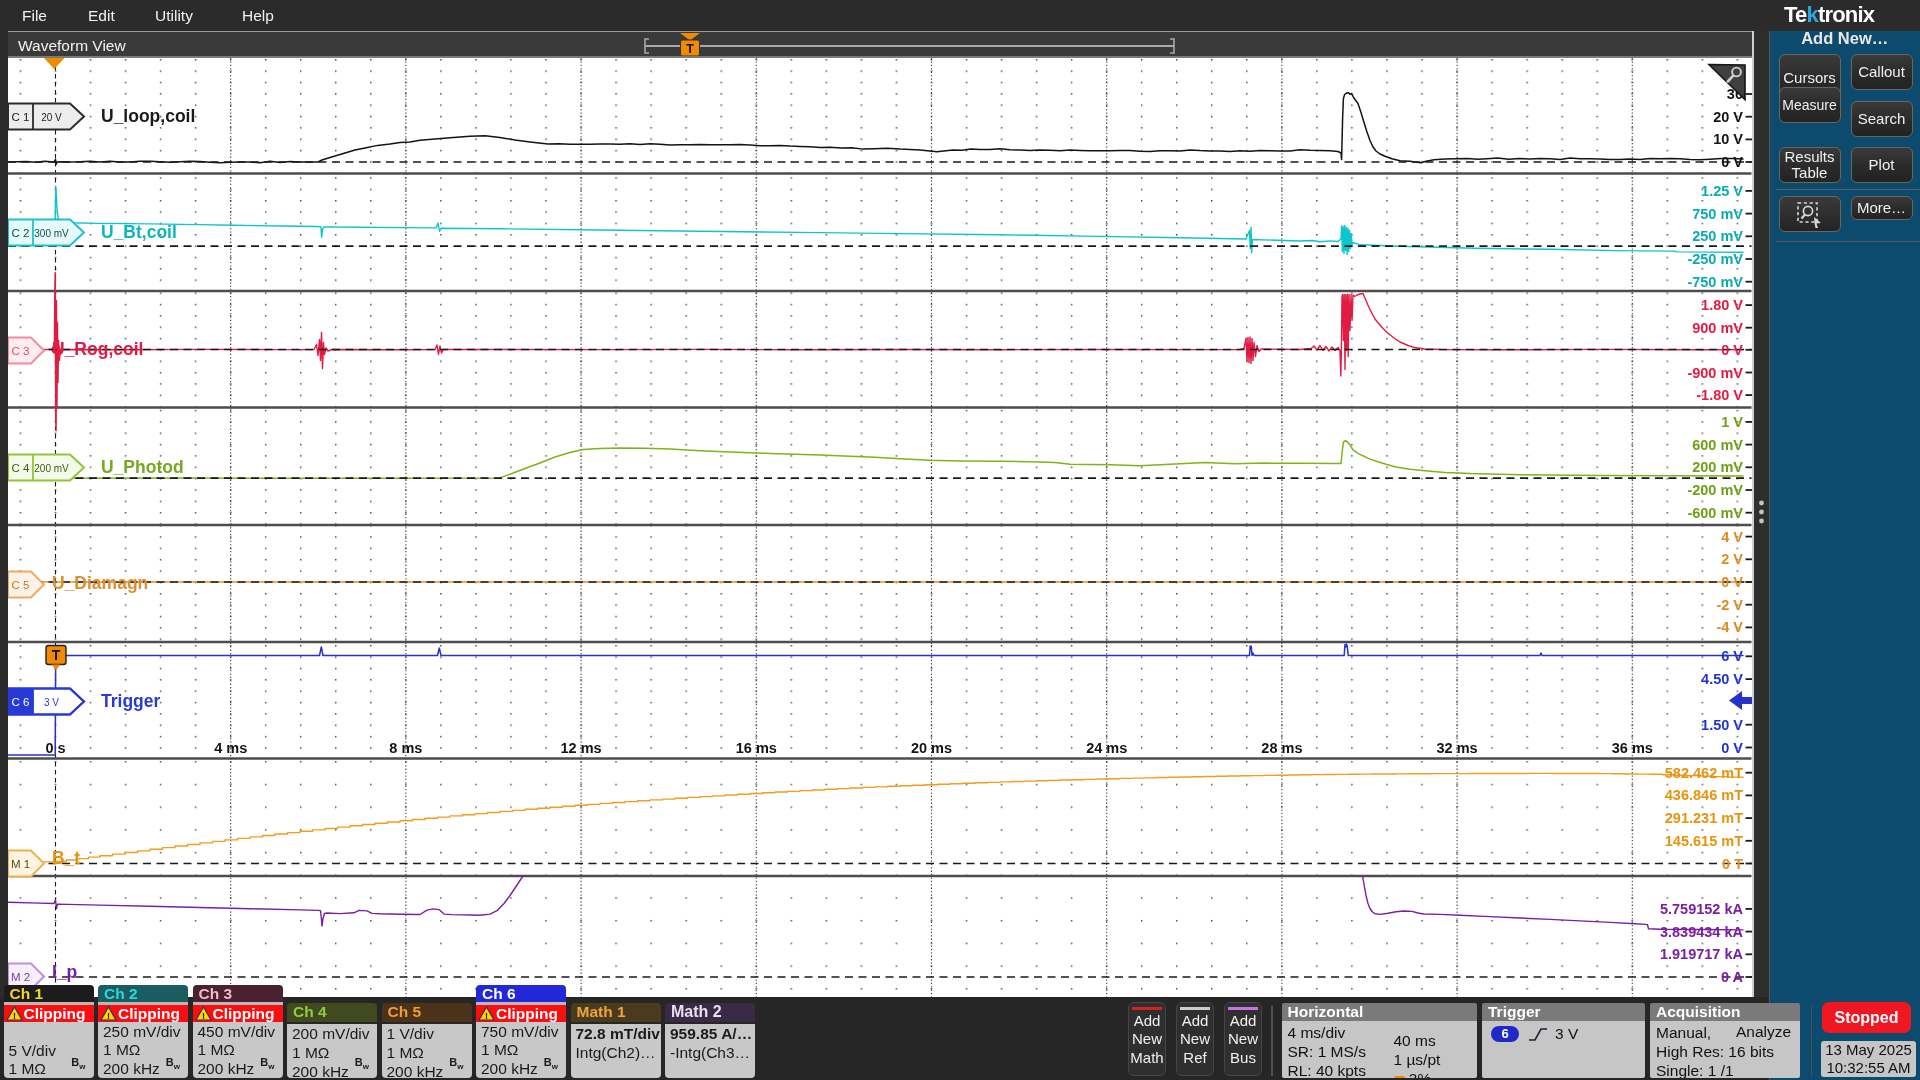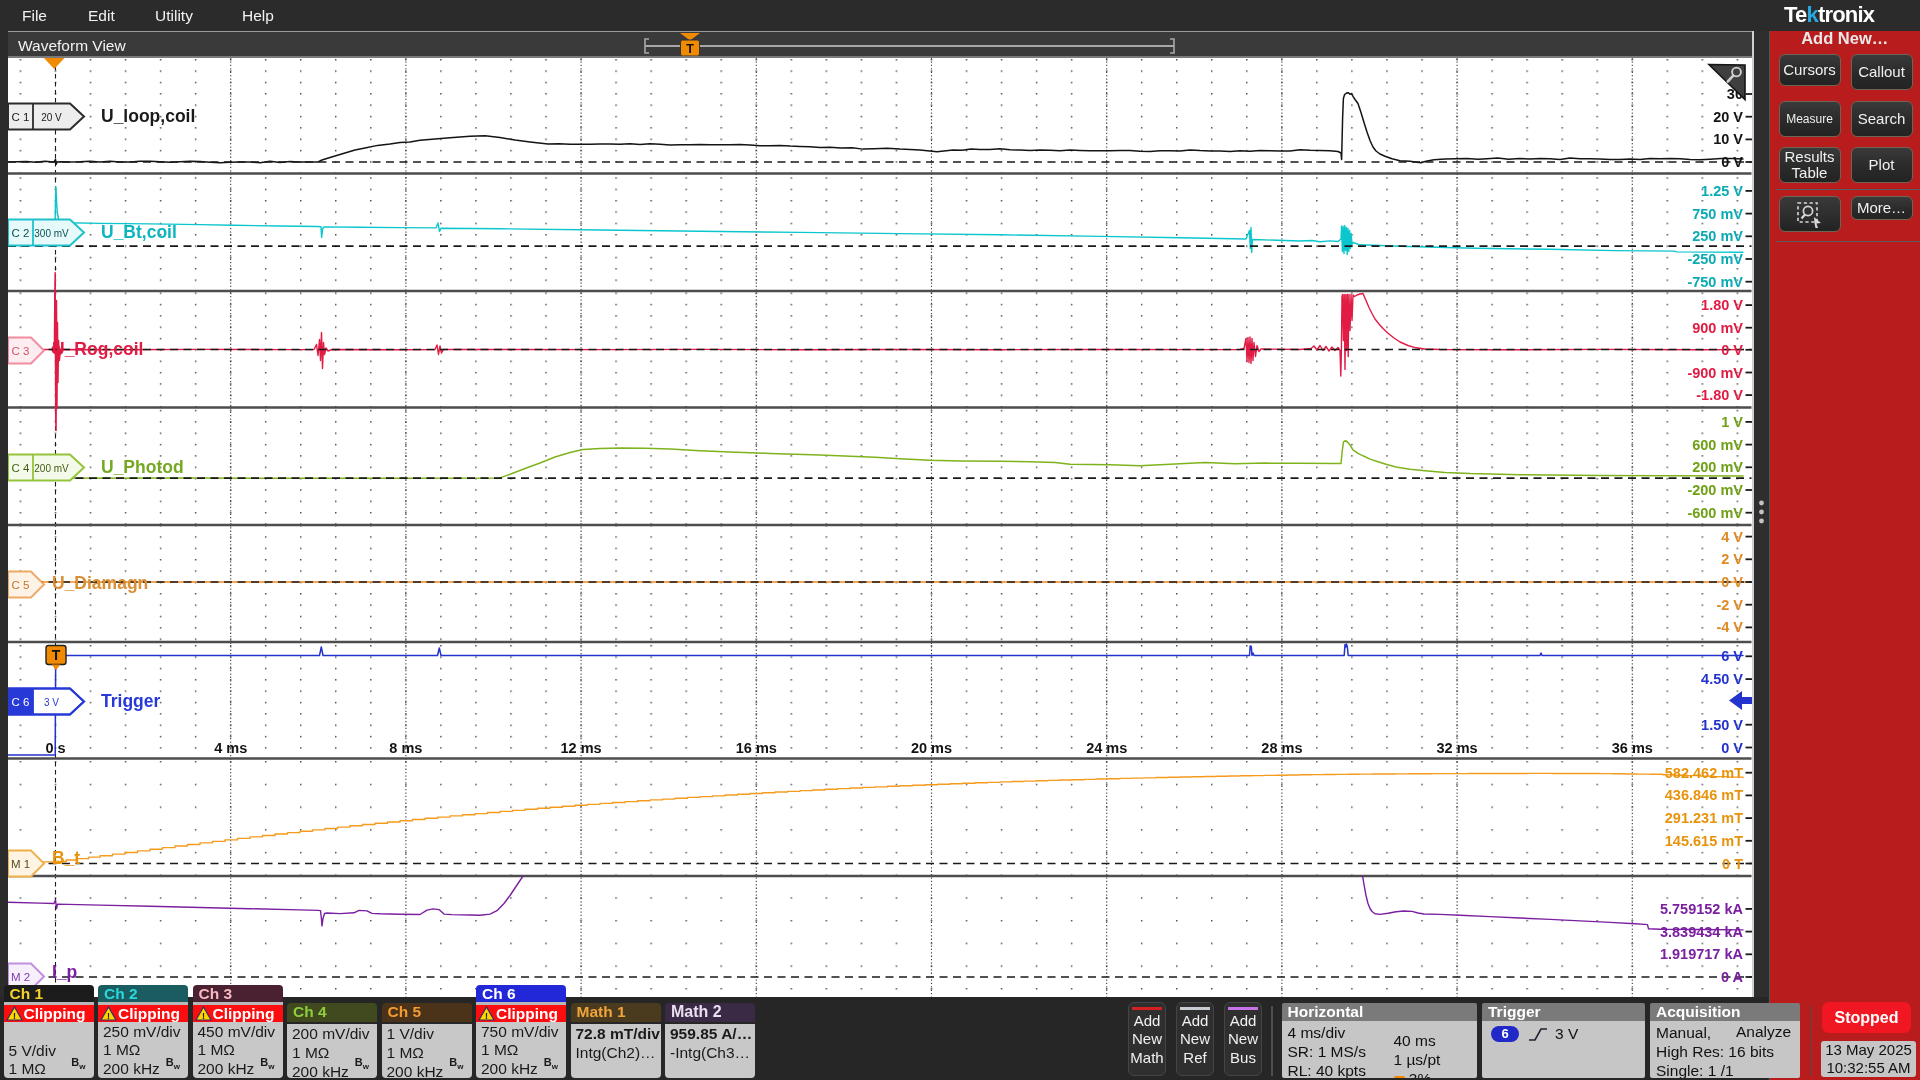--- a/index.html
+++ b/index.html
@@ -230,25 +230,25 @@
 </div>
 
 <div class="abs" style="left:1751.5px;top:31px;width:2.5px;height:966px;background:#cfcfcf;"></div>
 <div class="abs" style="left:1754px;top:31px;width:14.5px;height:1049px;background:#2e2e2e;"></div>
 <svg class="abs" style="left:1754px;top:495px;" width="15" height="40">
   <circle cx="7.5" cy="8" r="2.4" fill="#c4c4c4"></circle>
     <circle cx="7.5" cy="17" r="2.4" fill="#c4c4c4"></circle>
     <circle cx="7.5" cy="26" r="2.4" fill="#c4c4c4"></circle>
 </svg>
 
-<div style="position:absolute;left:1768.5px;top:31px;width:151.5px;height:1049px;background:#b91c1c;border-left:1.5px solid #555555;">
+<div style="position:absolute;left:1768.5px;top:31px;width:151.5px;height:1049px;background:#0c4a6e;border-left:1.5px solid #555555;">
   <div style="position:absolute;top:0px;left:0;width:100%;text-align:center;color:#e8e8e8;font-size:16.5px;font-weight:bold;line-height:15px;">Add New…</div>
-  <div style="position:absolute;left:9px;top:23px;width:62px;height:32px;background:linear-gradient(180deg,#3a3a3a 0%,#2a2a2a 55%,#232323 100%);border:1px solid #6e6554;border-radius:6px;color:#f0f0f0;font-size:15px;text-align:right;line-height:34px;display:flex;align-items:center;justify-content:center;">Cursors</div>
+  <div style="position:absolute;left:9px;top:23px;width:62px;height:48px;background:linear-gradient(180deg,#3a3a3a 0%,#2a2a2a 55%,#232323 100%);border:1px solid #6e6554;border-radius:6px;color:#f0f0f0;font-size:15px;text-align:right;line-height:34px;display:flex;align-items:center;justify-content:center;">Cursors</div>
     <div style="position:absolute;left:81px;top:23px;width:62px;height:36px;background:linear-gradient(180deg,#3a3a3a 0%,#2a2a2a 55%,#232323 100%);border:1px solid #6e6554;border-radius:6px;color:#f0f0f0;font-size:15px;text-align:center;line-height:34px;display:flex;align-items:center;justify-content:center;">Callout</div>
-  <div style="position:absolute;left:9px;top:70px;width:62px;height:36px;background:linear-gradient(180deg,#3a3a3a 0%,#2a2a2a 55%,#232323 100%);border:1px solid #6e6554;border-radius:6px;color:#f0f0f0;font-size:12px;text-align:center;line-height:34px;display:flex;align-items:center;justify-content:center;">Measure</div>
+  <div style="position:absolute;left:9px;top:56px;width:62px;height:36px;background:linear-gradient(180deg,#3a3a3a 0%,#2a2a2a 55%,#232323 100%);border:1px solid #6e6554;border-radius:6px;color:#f0f0f0;font-size:14px;text-align:center;line-height:34px;display:flex;align-items:center;justify-content:center;">Measure</div>
     <div style="position:absolute;left:81px;top:70px;width:62px;height:36px;background:linear-gradient(180deg,#3a3a3a 0%,#2a2a2a 55%,#232323 100%);border:1px solid #6e6554;border-radius:6px;color:#f0f0f0;font-size:15px;text-align:center;line-height:34px;display:flex;align-items:center;justify-content:center;">Search</div>
   <div style="position:absolute;left:9px;top:116px;width:62px;height:36px;background:linear-gradient(180deg,#3a3a3a 0%,#2a2a2a 55%,#232323 100%);border:1px solid #6e6554;border-radius:6px;color:#f0f0f0;font-size:15px;text-align:center;line-height:16px;display:flex;align-items:center;justify-content:center;">
       <span style="line-height:16.5px">Results<br>Table</span>
     </div>
     <div style="position:absolute;left:81px;top:116px;width:62px;height:36px;background:linear-gradient(180deg,#3a3a3a 0%,#2a2a2a 55%,#232323 100%);border:1px solid #6e6554;border-radius:6px;color:#f0f0f0;font-size:15px;text-align:center;line-height:34px;display:flex;align-items:center;justify-content:center;">Plot</div>
   <div style="position:absolute;left:6px;top:157.5px;width:145px;height:1px;background:#5c5c5c;"></div>
   <div style="position:absolute;left:9px;top:165px;width:62px;height:36px;background:linear-gradient(180deg,#3a3a3a,#232323);border:1px solid #6e6554;border-radius:6px;display:flex;align-items:center;justify-content:center;">
       <svg width="30" height="28" style="display:block;">
         <rect x="3" y="3" width="19" height="19" fill="none" stroke="#d8d8d8" stroke-width="1.6" stroke-dasharray="3.2 2.6"></rect>
         <circle cx="13" cy="11" r="4.6" fill="none" stroke="#d8d8d8" stroke-width="1.7"></circle>

